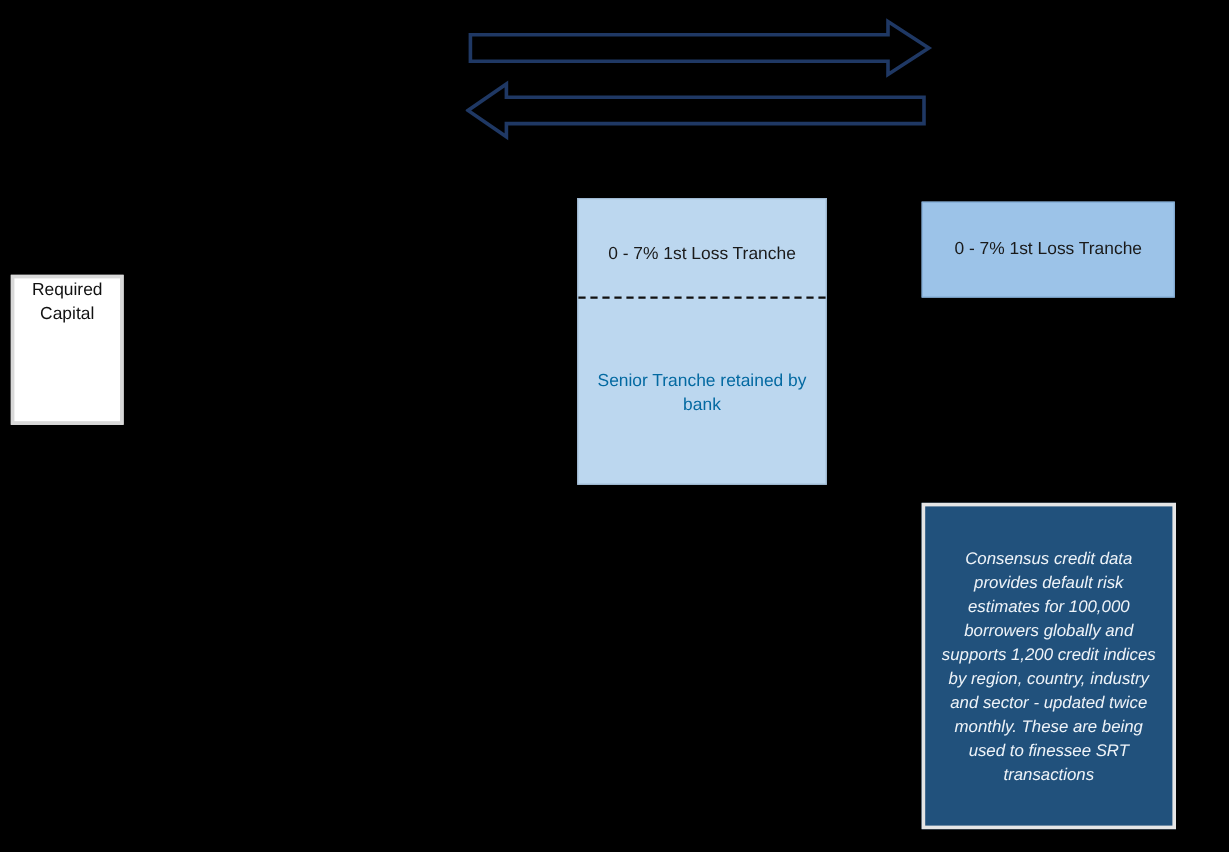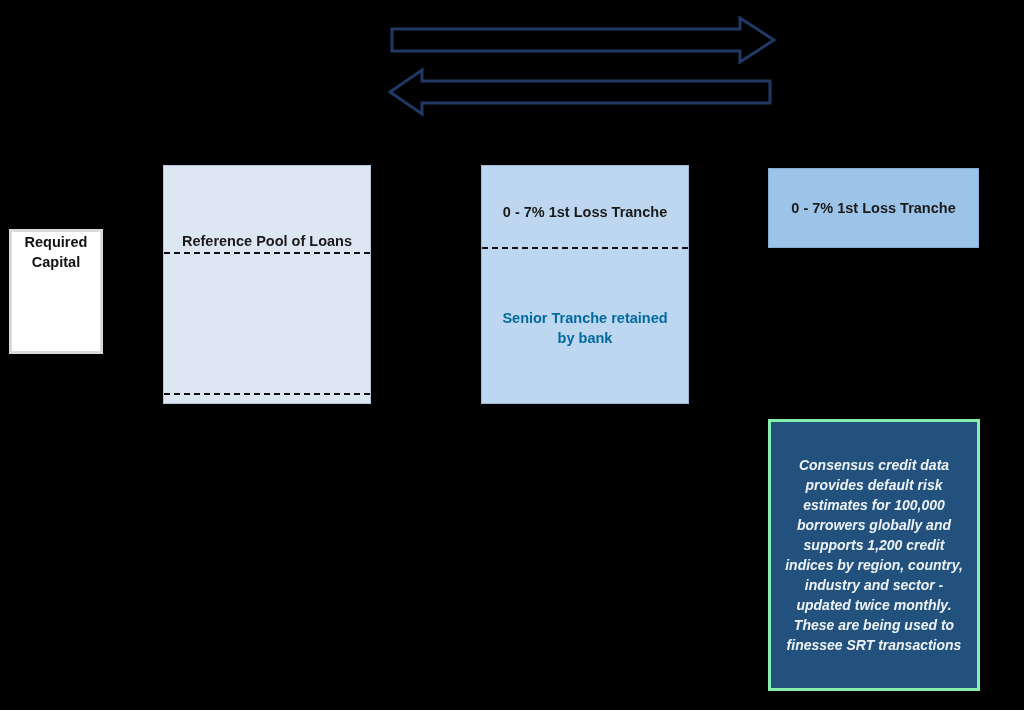--- a/index.html
+++ b/index.html
@@ -18,21 +18,20 @@
   }
 
   
   .box {
     position: absolute;
     box-sizing: border-box;
     display: flex;
     flex-direction: column;
     align-items: center;
     text-align: center;
-    font-weight: bold;
   }
 
   
   #required-capital {
     left: 9px;
     top: 229px;
     width: 94px;
     height: 125px;
     background: #ffffff;
     border: 3px solid #d9d9d9;
@@ -130,21 +129,21 @@
     line-height: 20px;
   }
 
   
   #consensus-note {
     left: 768px;
     top: 419px;
     width: 212px;
     height: 272px;
     background: #21517c;
-    border: 3px solid #86efac;
+    border: 3px solid #e5e5e5;
     justify-content: center;
     padding: 6px 10px;
   }
   #consensus-note .label {
     color: #eef3f8;
     font-size: 14px;
     font-style: italic;
     line-height: 20px;
   }
 
@@ -194,25 +193,20 @@
     <svg width="386" height="52" viewBox="0 0 386 52">
       <polygon points="382,15 34,15 34,4 2,26 34,48 34,37 382,37" fill="none" stroke="#1f3864" stroke-width="3" stroke-linejoin="miter"></polygon>
     </svg>
     <div class="arrow-label"></div>
   </div>
 
   <div class="box" id="required-capital">
     <div class="label">Required Capital</div>
   </div>
 
-  <div class="box" id="reference-pool">
-    <div class="dash-line"></div>
-    <div class="dash-line-bottom"></div>
-    <div class="pool-label">Reference Pool of Loans</div>
-  </div>
 
   <div class="box" id="tranche-stack">
     <div class="first-loss">0 - 7% 1st Loss Tranche</div>
     <div class="dash-line"></div>
     <div class="senior">Senior Tranche retained by bank</div>
   </div>
 
   <div class="box" id="sold-tranche">
     <div class="label">0 - 7% 1st Loss Tranche</div>
   </div>

